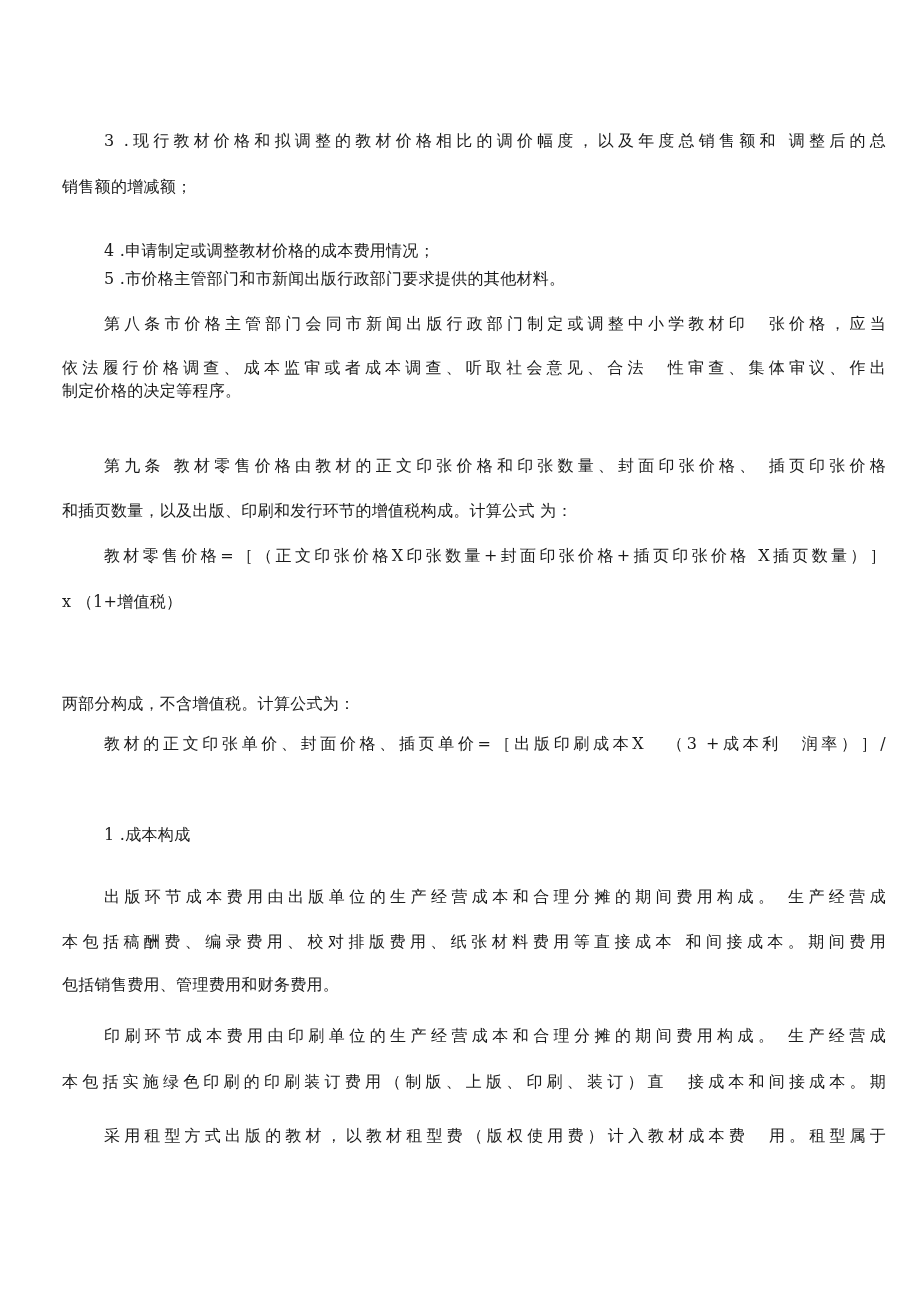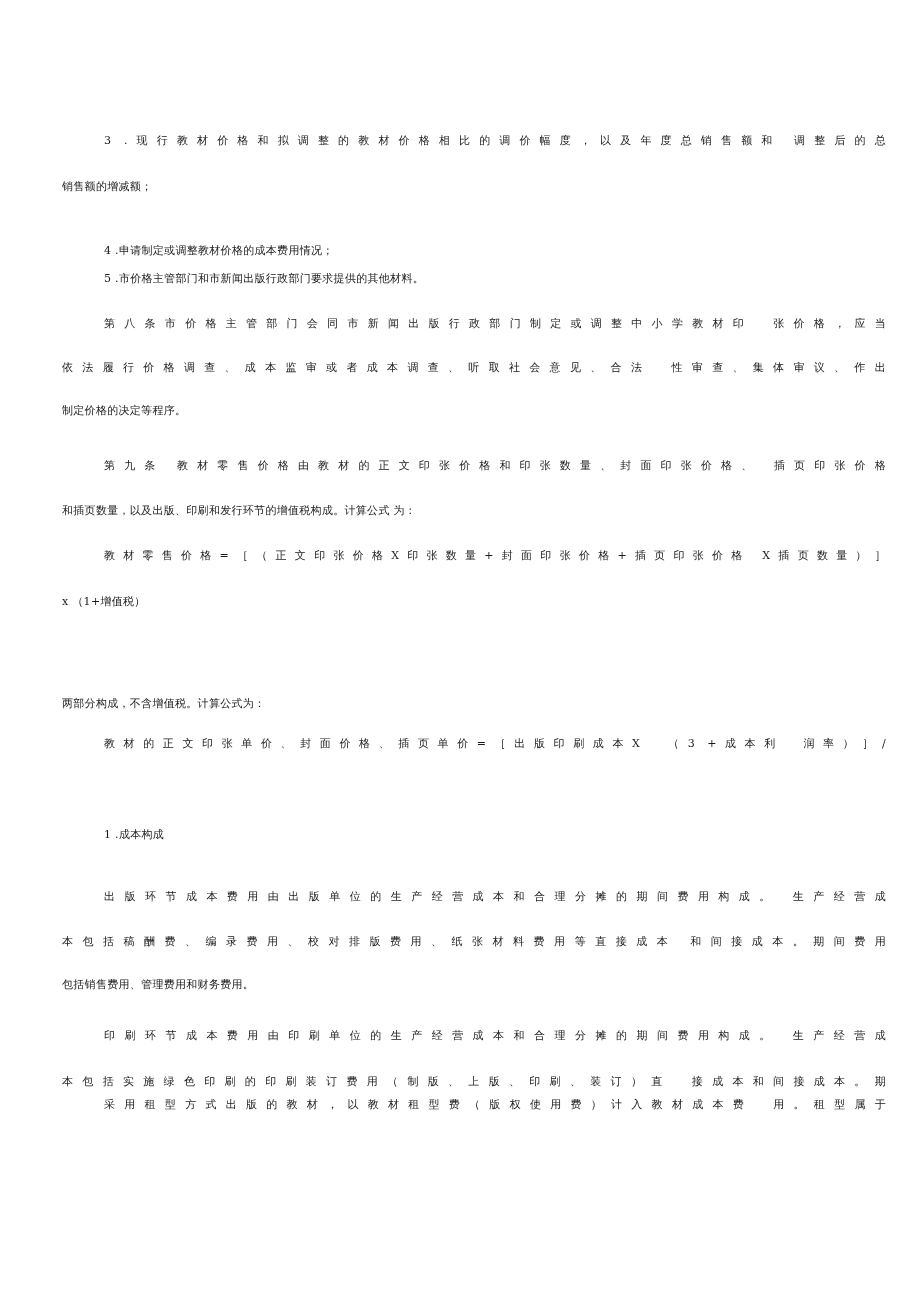--- a/index.html
+++ b/index.html
@@ -19,21 +19,21 @@
       position: absolute;
       left: 0;
       top: 0;
       width: 920px;
       height: 1301px;
     }
     .line {
       position: absolute;
       left: 62px;
       width: 824px;
-      font-size: 11px;
+      font-size: 16px;
       line-height: 22px;
       white-space: nowrap;
       letter-spacing: 0.3px;
     }
     .indent { left: 104px; width: 782px; }
     .justify {
       text-align: justify;
       text-align-last: justify;
       white-space: normal;
       height: 22px;
@@ -44,33 +44,33 @@
 <body>
 
 <div class="page">
   <div class="line indent justify" style="top:130px">3 .现行教材价格和拟调整的教材价格相比的调价幅度，以及年度总销售额和 调整后的总</div>
   <div class="line" style="top:176px">销售额的增减额；</div>
   <div class="line indent" style="top:240px">4 .申请制定或调整教材价格的成本费用情况；</div>
   <div class="line indent" style="top:268px">5 .市价格主管部门和市新闻出版行政部门要求提供的其他材料。</div>
 
   <div class="line indent justify" style="top:313px">第八条市价格主管部门会同市新闻出版行政部门制定或调整中小学教材印　张价格，应当</div>
   <div class="line justify" style="top:357px">依法履行价格调查、成本监审或者成本调查、听取社会意见、合法　性审查、集体审议、作出</div>
-  <div class="line" style="top:400px">制定价格的决定等程序。</div>
+  <div class="line" style="top:380px">制定价格的决定等程序。</div>
 
   <div class="line indent justify" style="top:455px">第九条 教材零售价格由教材的正文印张价格和印张数量、封面印张价格、 插页印张价格</div>
   <div class="line" style="top:500px">和插页数量，以及出版、印刷和发行环节的增值税构成。计算公式 为：</div>
   <div class="line indent justify" style="top:545px">教材零售价格=［（正文印张价格X印张数量+封面印张价格+插页印张价格 X插页数量）］</div>
   <div class="line" style="top:591px">x （1+增值税）</div>
 
   <div class="line" style="top:693px">两部分构成，不含增值税。计算公式为：</div>
   <div class="line indent justify" style="top:733px">教材的正文印张单价、封面价格、插页单价=［出版印刷成本X　（3 +成本利　润率）］/</div>
 
   <div class="line indent" style="top:824px">1 .成本构成</div>
 
   <div class="line indent justify" style="top:886px">出版环节成本费用由出版单位的生产经营成本和合理分摊的期间费用构成。 生产经营成</div>
   <div class="line justify" style="top:931px">本包括稿酬费、编录费用、校对排版费用、纸张材料费用等直接成本 和间接成本。期间费用</div>
   <div class="line" style="top:974px">包括销售费用、管理费用和财务费用。</div>
 
   <div class="line indent justify" style="top:1025px">印刷环节成本费用由印刷单位的生产经营成本和合理分摊的期间费用构成。 生产经营成</div>
   <div class="line justify" style="top:1071px">本包括实施绿色印刷的印刷装订费用（制版、上版、印刷、装订）直　接成本和间接成本。期</div>
 
-  <div class="line indent justify" style="top:1094px">采用租型方式出版的教材，以教材租型费（版权使用费）计入教材成本费　用。租型属于</div>
+  <div class="line indent justify" style="top:1125px">采用租型方式出版的教材，以教材租型费（版权使用费）计入教材成本费　用。租型属于</div>
 </div>
 
 </body></html>

